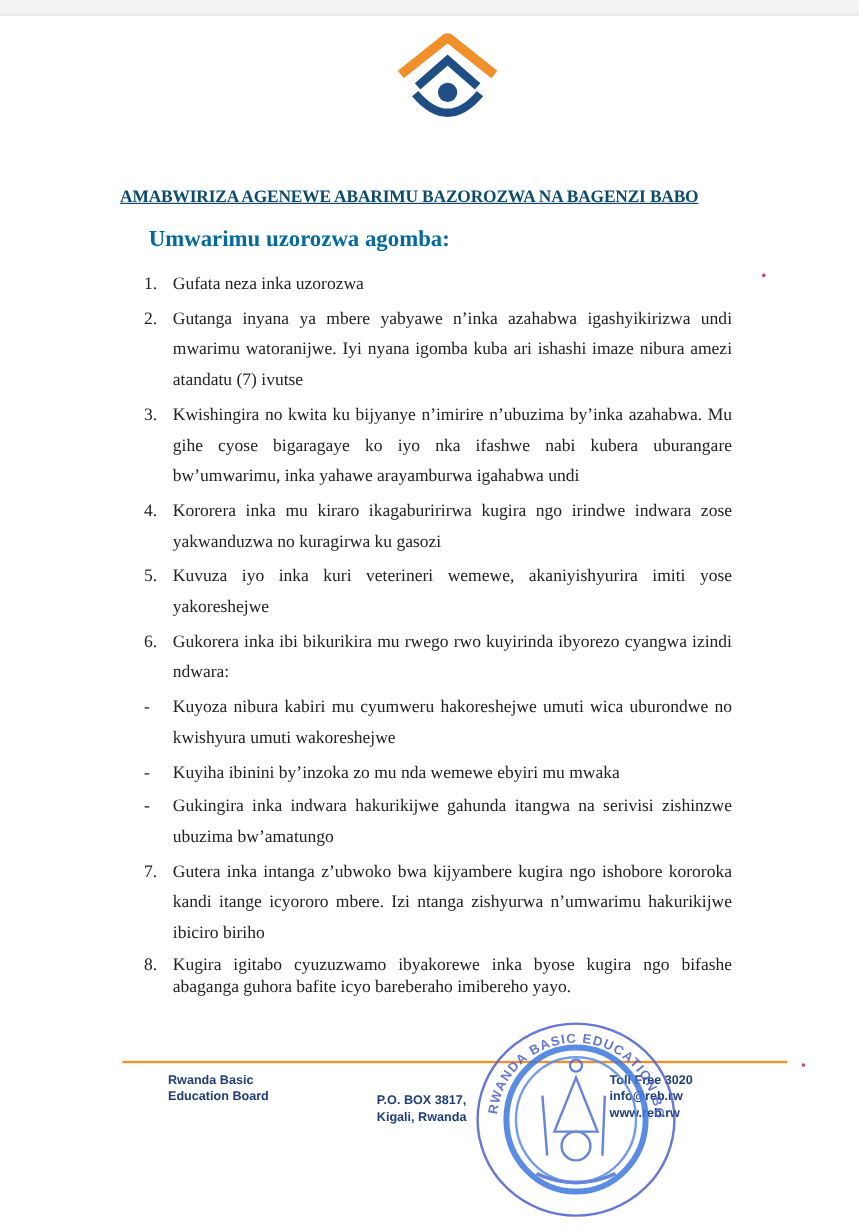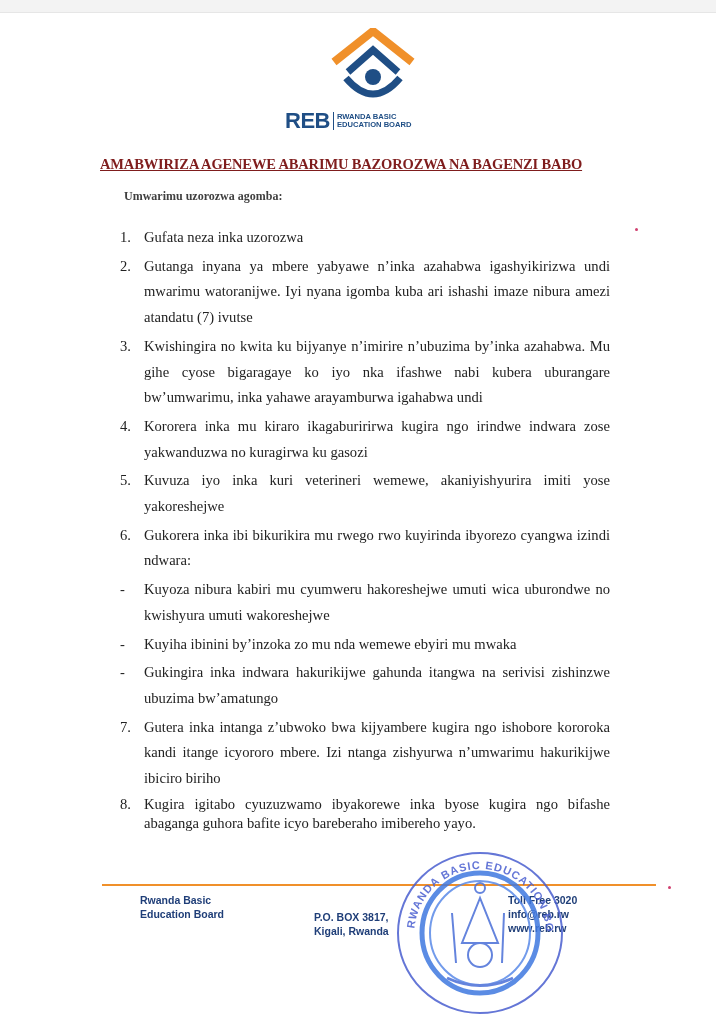--- a/index.html
+++ b/index.html
@@ -4,22 +4,22 @@
 <style>
   html, body { margin:0; padding:0; background:#ffffff; }
   body { width:716px; height:1024px; position:relative; overflow:hidden; font-family:"Liberation Serif", serif; color:#222; }
   .topbar { position:absolute; left:0; top:0; width:716px; height:12px; background:#f3f3f3; border-bottom:1px solid #e6e6e6; }
   .logo { position:absolute; left:318px; top:28px; width:110px; height:100px; }
   .logo-mark { position:absolute; left:10px; top:0; }
   .logo-text { position:absolute; left:-33px; top:80px; display:flex; align-items:center; white-space:nowrap; }
   .logo-reb { font-family:"Liberation Sans", sans-serif; font-weight:bold; font-size:22px; color:#1f4e85; letter-spacing:-0.5px; }
   .logo-sep { width:1px; height:18px; background:#1f4e85; margin:0 3px; }
   .logo-sub { font-family:"Liberation Sans", sans-serif; font-weight:bold; font-size:7.6px; line-height:8px; color:#1f4e85; }
-  .title { position:absolute; left:100px; top:156px; font-size:14.5px; font-weight:bold; text-decoration:underline; letter-spacing:-0.15px; color:#7f1d1d; }
-  .subtitle { position:absolute; left:124px; top:189px; font-size:12px; font-weight:bold; color:#404040; }
+  .title { position:absolute; left:100px; top:156px; font-size:14.5px; font-weight:bold; text-decoration:underline; letter-spacing:-0.15px; color:#0c4a6e; }
+  .subtitle { position:absolute; left:124px; top:189px; font-size:19px; font-weight:bold; color:#0369a1; }
   .list { position:absolute; left:100px; top:225px; width:510px; font-size:14.6px; line-height:25.7px; }
   .item { display:flex; margin-bottom:3px; }
   .num { width:24px; flex:0 0 24px; text-align:left; padding-left:20px; }
   .txt { flex:1; text-align:justify; padding-left:0px; }
   .dash .num { padding-left:20px; }
   .footer-line { position:absolute; left:102px; top:884px; width:554px; height:2px; background:#f0902a; }
   .footer-col { position:absolute; top:893px; font-family:"Liberation Sans", sans-serif; font-weight:bold; font-size:10.5px; line-height:14px; color:#1f3e78; }
   .stamp { position:absolute; left:392px; top:843px; width:176px; height:172px; opacity:0.85; }
   .dot { position:absolute; width:3px; height:3px; border-radius:50%; background:#d04070; }
 </style>
@@ -28,28 +28,20 @@
 
 <div class="topbar"></div>
 
 <div class="logo">
   <svg class="logo-mark" width="90" height="80" viewBox="0 0 90 80">
     <polyline points="6,34 45,3 84,34" fill="none" stroke="#f0902a" stroke-width="8" stroke-linejoin="miter"></polyline>
     <path d="M20,44 L45,22 L70,44" fill="none" stroke="#1f4e85" stroke-width="7"></path>
     <path d="M18,50 Q45,82 72,50" fill="none" stroke="#1f4e85" stroke-width="7"></path>
     <circle cx="45" cy="49" r="8" fill="#1f4e85"></circle>
   </svg>
-  <div class="logo-text">
-    <span class="logo-reb">REB</span>
-    <span class="logo-sep"></span>
-    <span class="logo-sub">
-      <span>RWANDA BASIC</span><br>
-      <span>EDUCATION BOARD</span>
-    </span>
-  </div>
 </div>
 
 <div class="title">AMABWIRIZA AGENEWE ABARIMU BAZOROZWA NA BAGENZI BABO</div>
 <div class="subtitle">Umwarimu uzorozwa agomba:</div>
 
 <div class="list">
   <div class="item">
       <span class="num">1.</span>
       <span class="txt">Gufata neza inka uzorozwa</span>
     </div>

